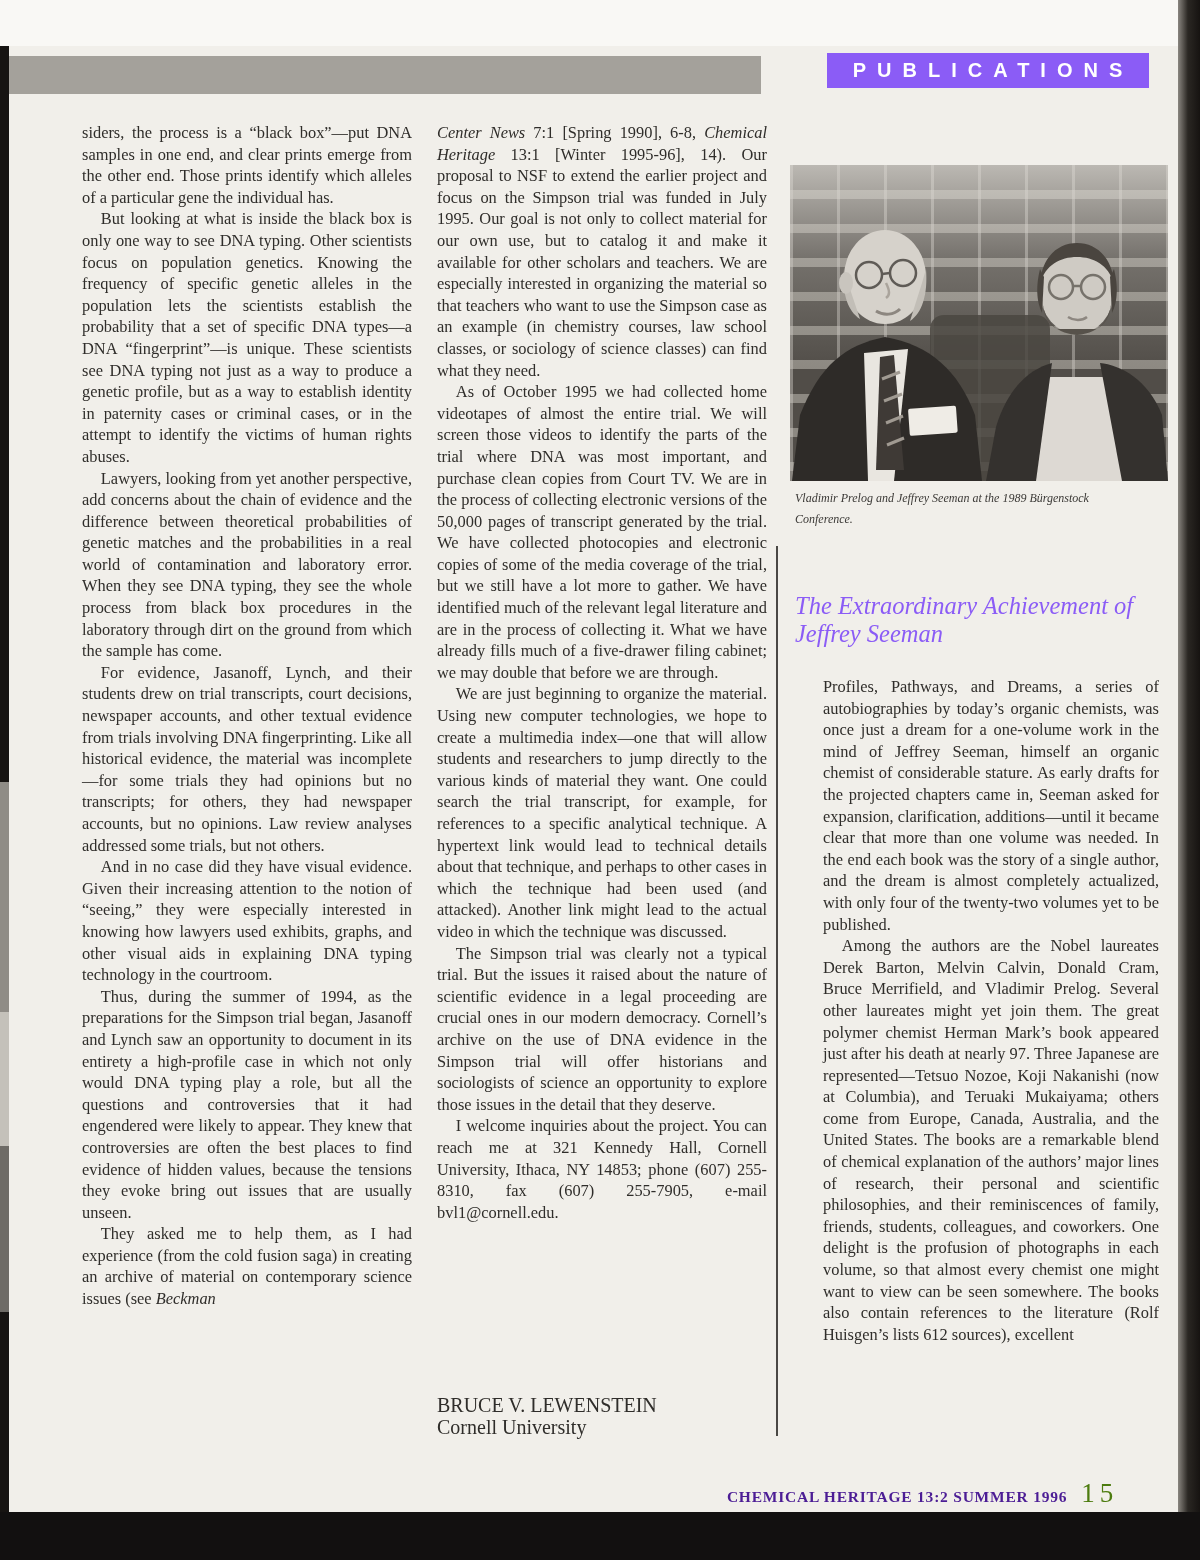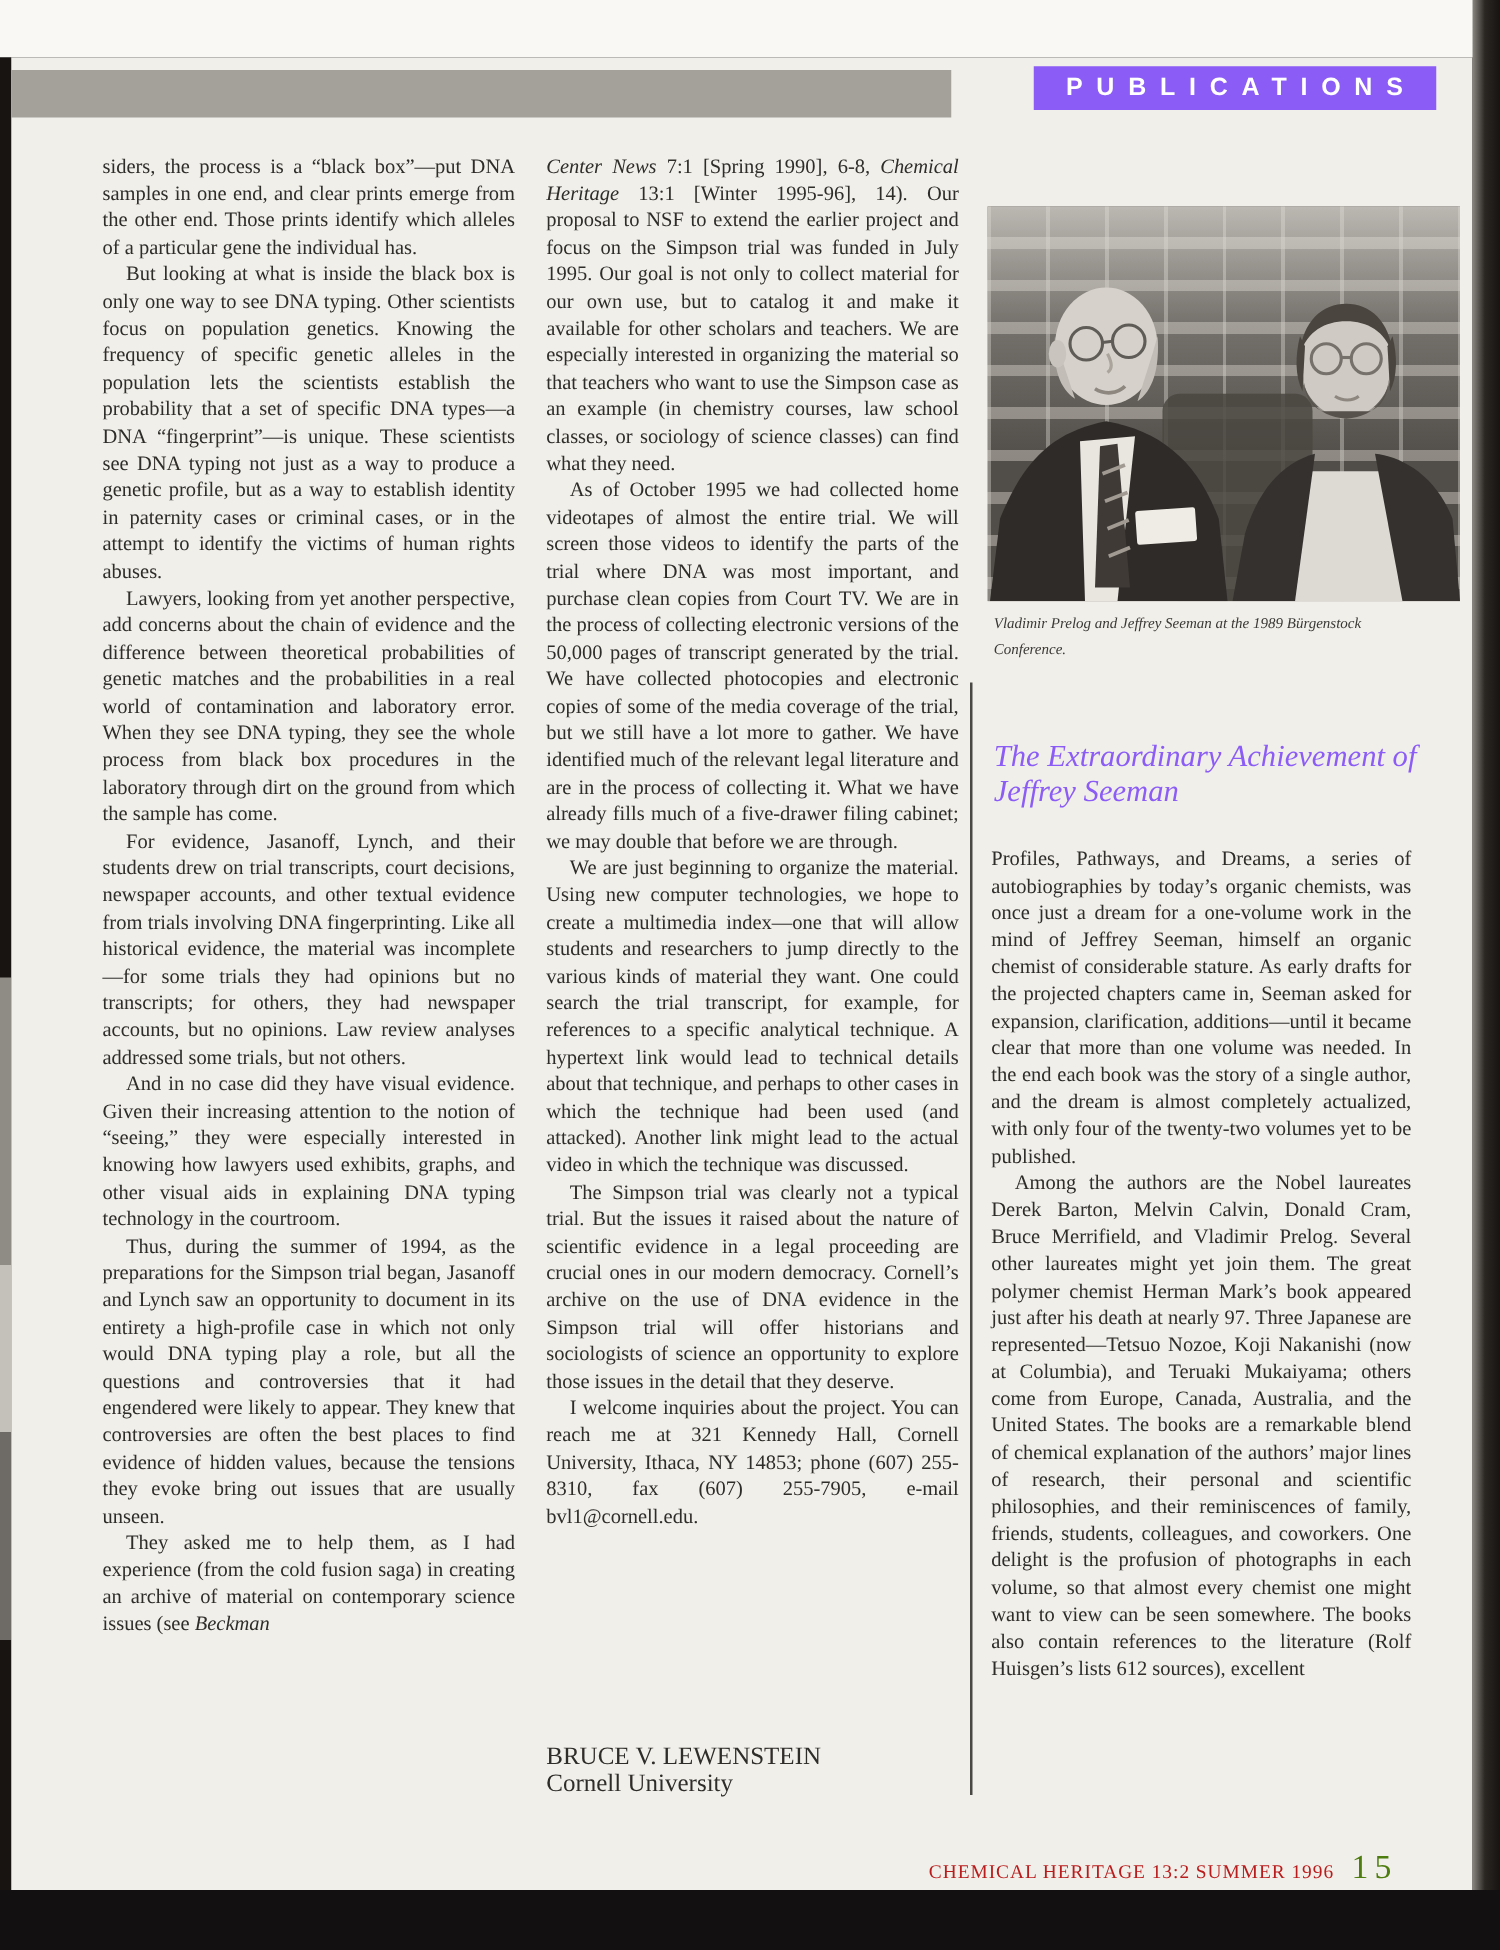--- a/index.html
+++ b/index.html
@@ -34,21 +34,21 @@
   .col{
     position:absolute;top:62px;width:330px;
     font-size:16.4px;line-height:21.6px;color:#2f2d2a;
     text-align:justify;hyphens:auto;margin-top:14px;
   }
   .col p{margin:0;}
   .col p:not(:first-child){text-indent:1.15em;}
   .it{font-style:italic;}
   .col1{left:73px;}
   .col2{left:428px;}
-  .col3-body{left:784px;top:616px;width:336px;}
+  .col3-body{left:814px;top:616px;width:336px;}
 
   .signature{position:absolute;left:428px;top:1349px;width:330px;
     font-size:20px;line-height:21.6px;color:#2f2d2a;}
   .signature div{white-space:nowrap;}
 
   
   .photo-frame{
     position:absolute;left:781px;top:119px;width:378px;height:316px;
     background:#cfccc6;overflow:hidden;
   }
@@ -68,21 +68,21 @@
     position:absolute;left:786px;top:546px;width:340px;
     font-style:italic;font-size:24.5px;line-height:28px;color:#8b5cf6;
   }
   .v-rule{position:absolute;left:767px;top:500px;width:1.6px;height:890px;background:#4a4845;}
 
   
   .footer{
     position:absolute;right:60px;top:1432px;display:flex;align-items:baseline;gap:14px;
   }
   .footer-line{
-    font-weight:normal;font-size:15.5px;letter-spacing:0.05em;color:#b91c1c;
+    font-weight:bold;font-size:15.5px;letter-spacing:0.05em;color:#4c1d95;
   }
   .page-number{
     font-size:27px;letter-spacing:0.18em;color:#4d7c0f;
   }
 </style>
 </head>
 <body>
 
 <div class="top-strip"></div>
 <div class="left-edge"></div>

